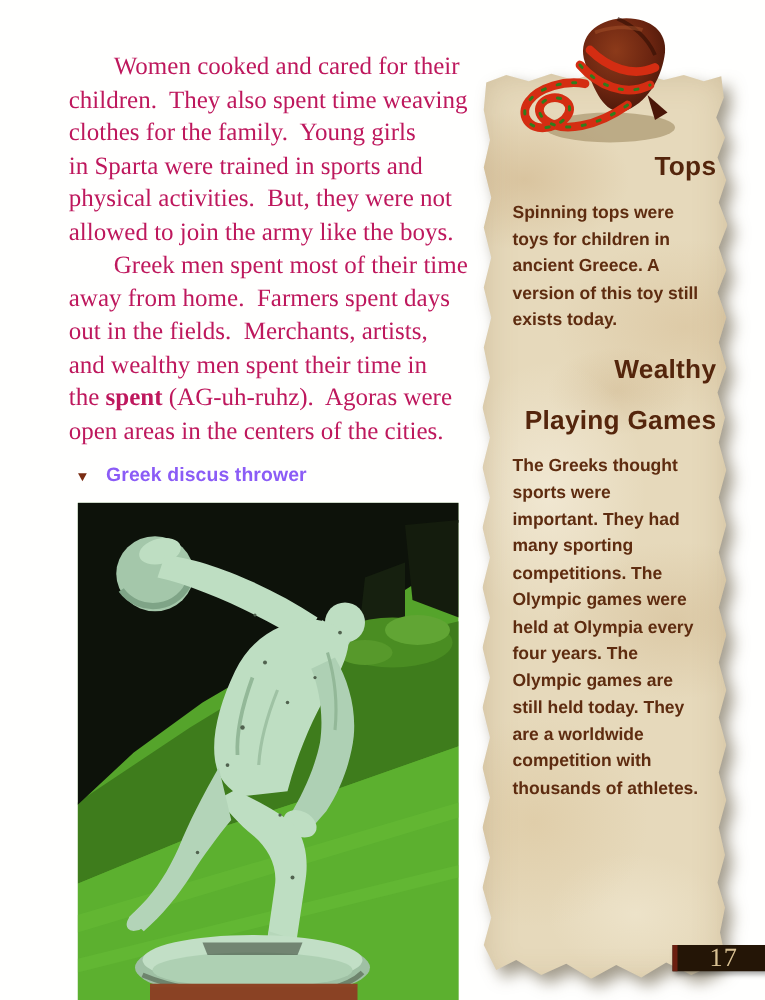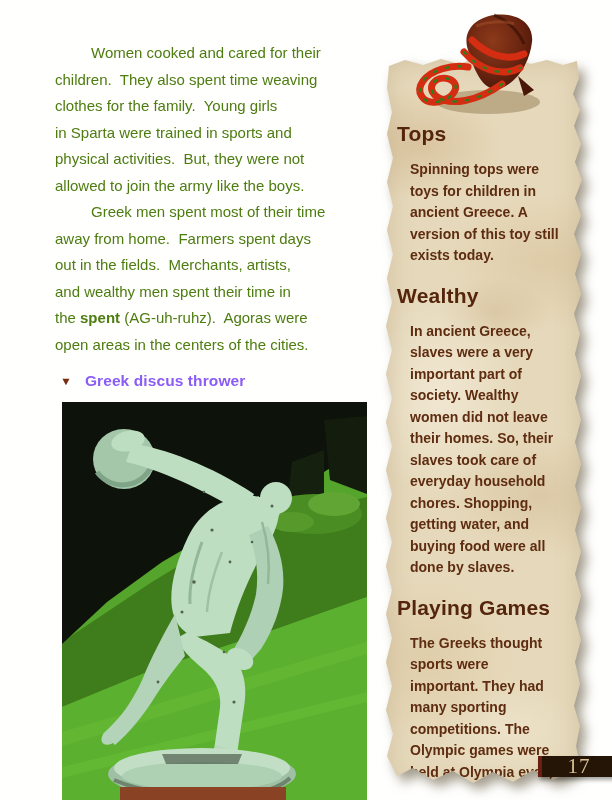--- a/index.html
+++ b/index.html
@@ -10,23 +10,23 @@
     overflow:hidden;
   }
   .page { position:relative; width:612px; height:800px; background:#fffffe; }
 
   
   .main-col {
     position:absolute; left:55px; top:40px; width:320px;
   }
   .body-para {
     margin:0;
-    font-family:Liberation Sans, sans-serif;
-    font-size:15px; line-height:26.5px;
-    color:#4d7c0f;
+    font-family:Liberation Serif, serif;
+    font-size:20px; line-height:26.5px;
+    color:#be185d;
     white-space:pre-wrap;
     text-indent:36px;
   }
   .bold-term { font-weight:bold; }
 
   .caption {
     margin-top:14px;
     display:flex; align-items:center; gap:13px;
     padding-left:5px;
   }
@@ -80,21 +80,21 @@
       3px 366px, 9px 342px, 3px 318px, 9px 294px, 3px 270px, 9px 246px, 4px 222px,
       10px 198px, 4px 174px, 10px 150px, 4px 126px, 10px 102px, 4px 78px, 9px 56px, 4px 32px
     );
   }
   .sidebar-content {
     position:absolute; left:14px; top:0; width:176px; padding-top:66px;
   }
   .sb-section { margin-bottom:17px; }
   .sb-title {
     margin:0 0 5px 0;
-    text-align:left;
+    text-align:right;
     font-size:21px; font-weight:bold;
     color:#54250c;
     letter-spacing:.2px;
   }
   .sb-body {
     margin:13px;
     font-size:14px; line-height:21.5px; font-weight:600;
     color:#5e2c10;
   }
 
@@ -215,21 +215,20 @@
     <aside class="sidebar-paper">
       <div class="sidebar-content">
 
         <section class="sb-section">
           <h3 class="sb-title">Tops</h3>
           <p class="sb-body">Spinning tops were toys for children in ancient Greece.  A version of this toy still exists today.</p>
         </section>
 
         <section class="sb-section">
           <h3 class="sb-title">Wealthy</h3>
-          <p class="sb-body">In ancient Greece, slaves were a very important part of society.  Wealthy women did not leave their homes.  So, their slaves took care of everyday household chores.  Shopping, getting water, and buying food were all done by slaves.</p>
         </section>
 
         <section class="sb-section">
           <h3 class="sb-title">Playing Games</h3>
           <p class="sb-body">The Greeks thought sports were important.  They had many sporting competitions.  The Olympic games were held at Olympia every four years.  The Olympic games are still held today.  They are a worldwide competition with thousands of athletes.</p>
         </section>
 
       </div>
     </aside>
   </div>

